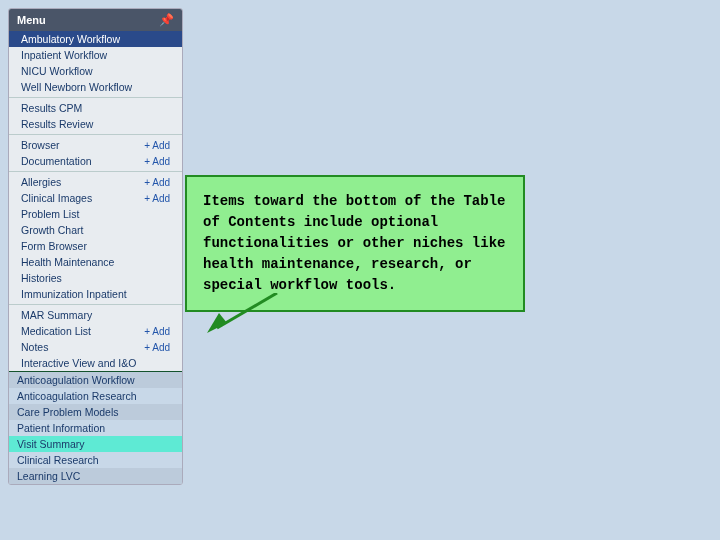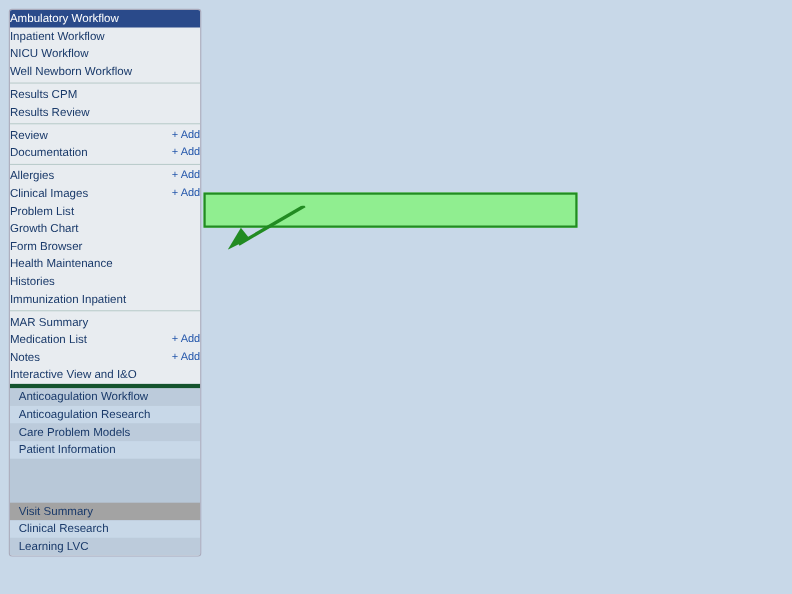--- a/index.html
+++ b/index.html
@@ -34,26 +34,26 @@
       justify-content: space-between;
       align-items: center;
     }
 
     .menu-header-pin {
       font-size: 12px;
       cursor: pointer;
     }
 
     .menu-item {
-      padding: 2px 0;
+      padding: 2px 12px;
       color: #1a3a6a;
       cursor: pointer;
       display: flex;
       justify-content: space-between;
-      align-items: flex-start;
+      align-items: flex-end;
       font-size: 10.5px;
     }
 
     .menu-item.active {
       background: #2a4a8a;
       color: white;
     }
 
     .menu-divider {
       border-top: 1px solid #bcc;
@@ -62,38 +62,37 @@
 
     .add-btn {
       color: #2255aa;
       font-size: 10px;
       white-space: nowrap;
     }
 
     
     .menu-bottom-section {
       background: #b8c8d8;
-      border-top: 4px solid #14532d;
+      border-top: 1px solid #14532d;
     }
 
     .menu-bottom-item {
       padding: 2px 8px;
       color: #1a3a6a;
       cursor: pointer;
       font-size: 10.5px;
       background: #c8d8e8;
     }
 
     .menu-bottom-item:nth-child(odd) {
       background: #bccbdb;
     }
 
     .menu-bottom-item.highlight {
-      background: #a3a3a3;
-      margin-top: 40px;
+      background: #5eead4;
     }
 
     
     .tooltip-box {
       position: absolute;
       top: 175px;
       left: 185px;
       width: 340px;
       background: #90ee90;
       border: 2px solid #228B22;
@@ -102,20 +101,24 @@
       font-weight: bold;
       line-height: 1.5;
       color: #000;
       font-family: 'Courier New', monospace;
     }
   </style>
 </head>
 <body>
 
 <div class="menu-panel">
+  <div class="menu-header">
+    <span>Menu</span>
+    <span class="menu-header-pin">📌</span>
+  </div>
 
   <div class="menu-item active">
     <span>Ambulatory Workflow</span>
   </div>
 
   <div class="menu-item">
     <span>Inpatient Workflow</span>
   </div>
   <div class="menu-item">
     <span>NICU Workflow</span>
@@ -129,21 +132,21 @@
   <div class="menu-item">
     <span>Results CPM</span>
   </div>
   <div class="menu-item">
     <span>Results Review</span>
   </div>
 
   <div class="menu-divider"></div>
 
   <div class="menu-item">
-    <span>Review</span>
+    <span>Browser</span>
     <span class="add-btn">+ Add</span>
   </div>
   <div class="menu-item">
     <span>Documentation</span>
     <span class="add-btn">+ Add</span>
   </div>
 
   <div class="menu-divider"></div>
 
   <div class="menu-item">
@@ -195,20 +198,21 @@
     <div class="menu-bottom-item">Anticoagulation Research</div>
     <div class="menu-bottom-item">Care Problem Models</div>
     <div class="menu-bottom-item">Patient Information</div>
     <div class="menu-bottom-item highlight">Visit Summary</div>
     <div class="menu-bottom-item">Clinical Research</div>
     <div class="menu-bottom-item">Learning LVC</div>
   </div>
 </div>
 
 <div class="tooltip-box">
+  <span>Items toward the bottom of the Table of Contents include optional functionalities or other niches like health maintenance, research, or special workflow tools.</span>
   
   <div style="position:absolute; bottom:-30px; left:20px;">
     <svg width="80" height="40" viewBox="0 0 80 40">
       <line x1="70" y1="0" x2="10" y2="35" stroke="#228B22" stroke-width="3"></line>
       <polygon points="0,40 20,30 12,20" fill="#228B22"></polygon>
     </svg>
   </div>
 </div>
 
 </body></html>

